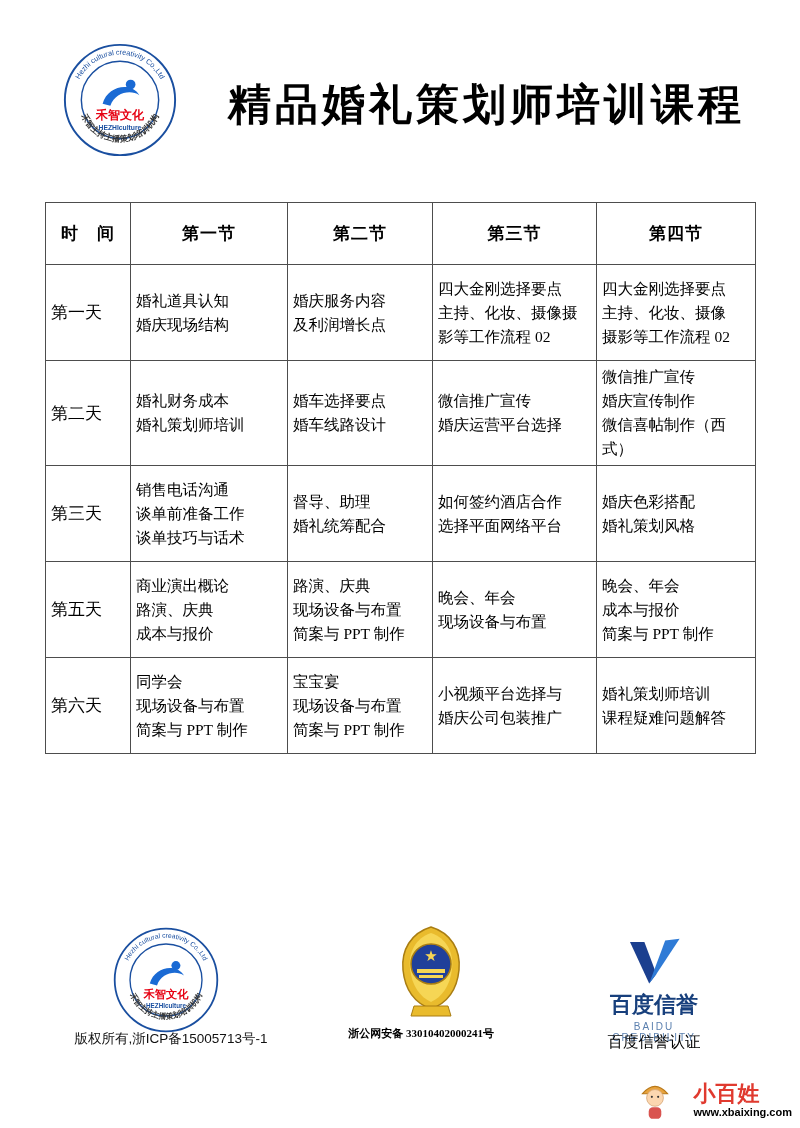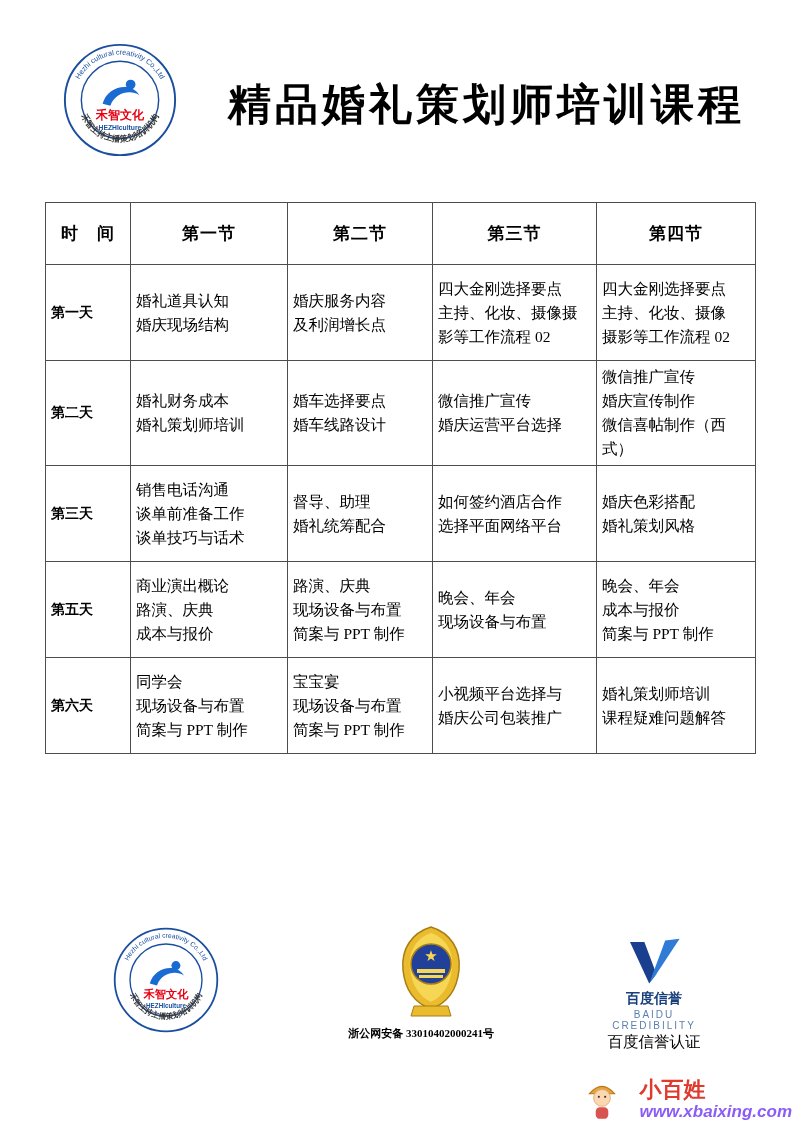--- a/index.html
+++ b/index.html
@@ -19,50 +19,50 @@
   
   .course-table {
     position:absolute; left:45px; top:202px; width:710px;
     border-collapse:collapse; table-layout:fixed;
   }
   .course-table th, .course-table td {
     border:1px solid #4d4d4d; vertical-align:middle; padding:4px 5px;
   }
   .course-table th { height:62px; font-size:17px; font-weight:bold; letter-spacing:1px; }
   .course-table td { height:96px; }
-  .course-table td.day { font-weight:bold; font-size:14px; }
+  .course-table td.day { font-weight:normal; font-size:17px; }
   .course-table td.content { font-size:15.5px; line-height:24px; font-weight:500; }
   
   .footer-logo  { position:absolute; left:112px; top:926px; width:108px; height:108px; }
   .police-badge { position:absolute; left:394px; top:924px; width:74px; height:94px; }
   .baidu-block  { position:absolute; left:596px; top:936px; width:116px; text-align:center;
                   font-family:"Liberation Sans","DejaVu Sans",sans-serif; }
   .baidu-v      { width:64px; height:52px; margin:0 auto; display:block; }
-  .baidu-label  { font-size:14px; font-weight:bold; color:#173f7c; margin-top:2px; }
+  .baidu-label  { font-size:22px; font-weight:bold; color:#173f7c; margin-top:2px; }
   .baidu-sub    { font-size:10px; color:#5a7fae; letter-spacing:2px; margin-top:1px; }
   .footer-copyright {
     position:absolute; left:58px; top:1030px; width:226px; text-align:center;
     font-size:13.5px; color:#111; font-family:"Liberation Sans","DejaVu Sans",sans-serif;
   }
   .footer-police-text {
     position:absolute; left:308px; top:1026px; width:226px; text-align:center;
     font-size:11px; font-weight:bold; color:#000;
   }
   .footer-baidu-cert {
     position:absolute; left:592px; top:1032px; width:124px; text-align:center;
     font-size:15.5px; color:#000000;
   }
   
   .watermark {
     position:absolute; right:8px; bottom:6px; display:flex; align-items:center; gap:21px;
     font-family:"Liberation Sans","DejaVu Sans",sans-serif;
   }
   .watermark-icon { width:34px; height:44px; }
   .watermark-name { font-size:22px; font-weight:bold; color:#e03a2f; line-height:24px; }
-  .watermark-url  { font-size:17px; color:#8b5cf6; font-weight:bold;font-style:italic; }
+  .watermark-url  { font-size:11px; color:#000000; font-weight:bold; }
 </style>
 </head>
 <body>
 
 <div class="page">
 
   <div class="header-logo hezhi-logo"><svg viewBox="0 0 120 120" width="100%" height="100%">
         <circle cx="60" cy="60" r="57" fill="#fff" stroke="#1a4fa0" stroke-width="2"></circle>
         <circle cx="60" cy="60" r="40" fill="#fff" stroke="#1a4fa0" stroke-width="1.5"></circle>
         <defs>
@@ -232,20 +232,21 @@
 
   <div class="baidu-block">
     <svg class="baidu-v" viewBox="0 0 80 62">
       <polygon points="10,6 28,6 43,46 34,58" fill="#1b3f8f"></polygon>
       <polygon points="72,2 54,4 34,58 43,46" fill="#2f7bd6"></polygon>
     </svg>
     <div class="baidu-label">百度信誉</div>
     <div class="baidu-sub">BAIDU CREDIBILITY</div>
   </div>
 
+  <div class="footer-copyright">版权所有,浙ICP备15005713号-1</div>
   <div class="footer-police-text">浙公网安备 33010402000241号</div>
   <div class="footer-baidu-cert">百度信誉认证</div>
 
   <div class="watermark">
     <svg class="watermark-icon" viewBox="0 0 30 42">
       <path d="M3 15 Q15 1 27 15 Z" fill="#e8a33d" stroke="#b87818" stroke-width="1"></path>
       <circle cx="15" cy="19" r="8" fill="#fcd7b0" stroke="#d8a878" stroke-width="0.8"></circle>
       <circle cx="12" cy="18" r="1" fill="#333"></circle>
       <circle cx="18" cy="18" r="1" fill="#333"></circle>
       <rect x="9" y="28" width="12" height="11" rx="4" fill="#d9534f"></rect>

